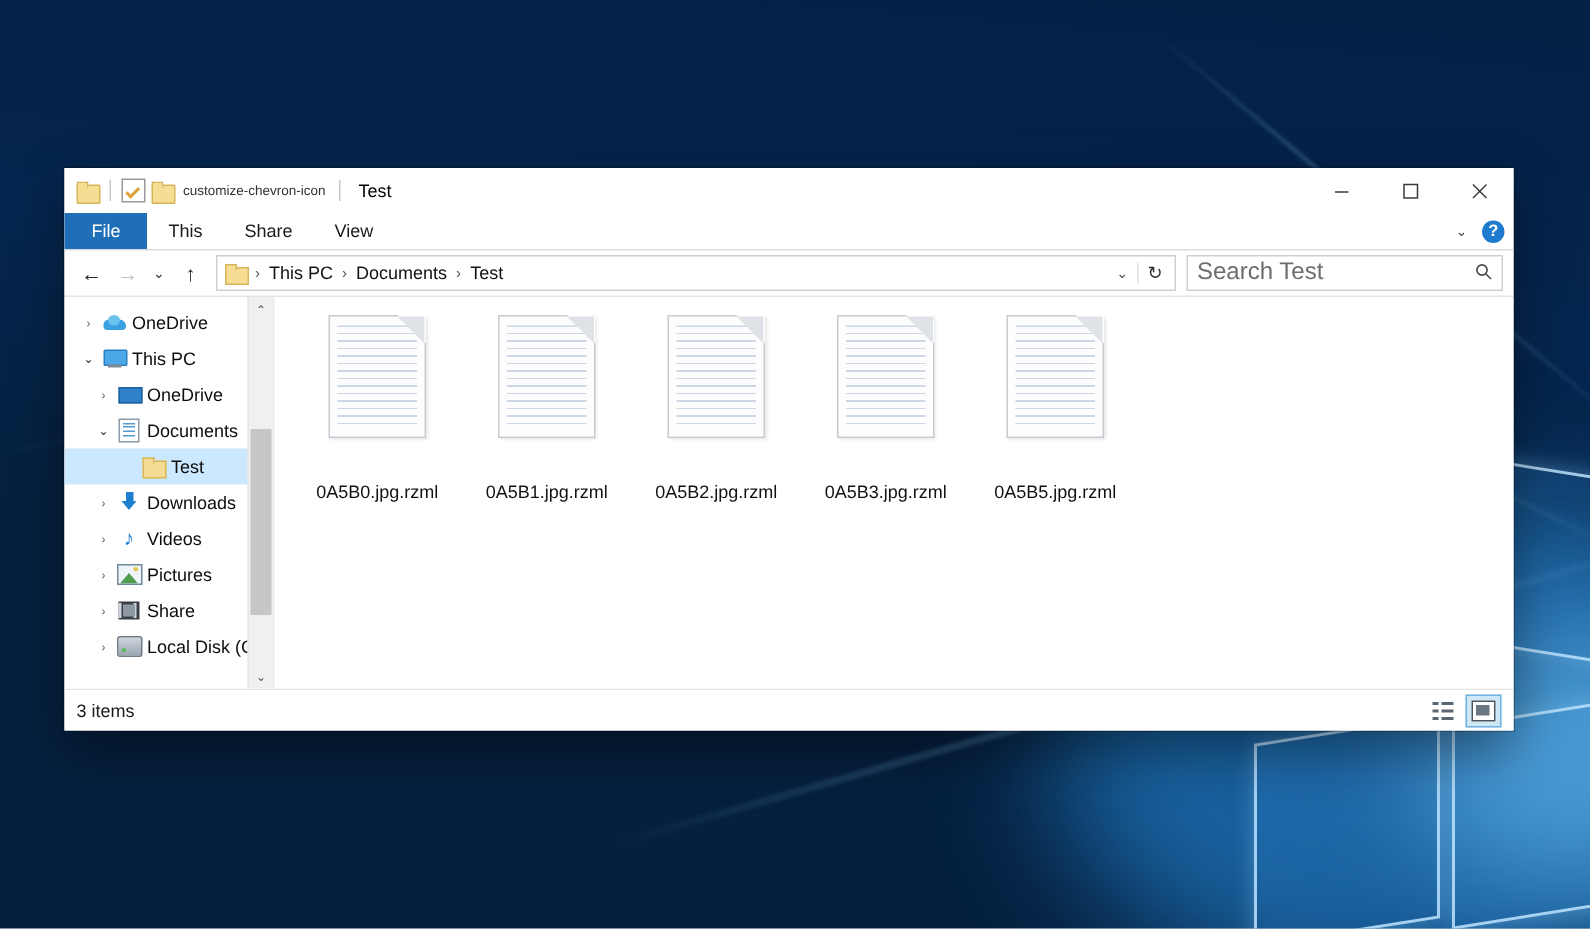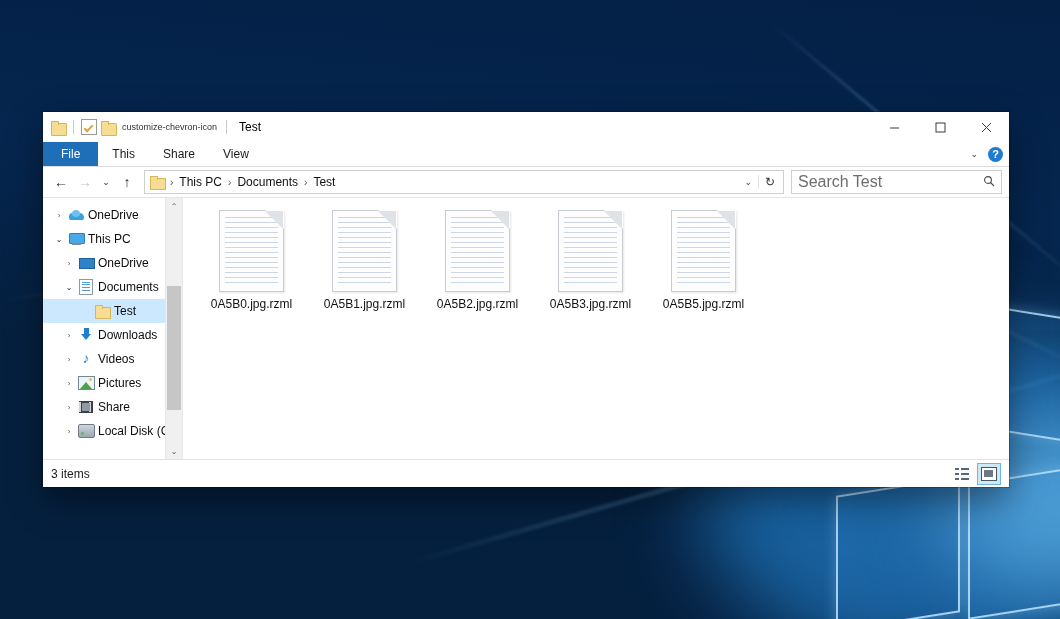--- a/index.html
+++ b/index.html
@@ -497,20 +497,21 @@
     display: flex;
     flex-wrap: wrap;
     align-content: flex-start;
   }
   .fileitem {
     width: 113px;
     padding-top: 3px;
     display: flex;
     flex-direction: column;
     align-items: center;
+    gap: 24px;
   }
   .fileicon {
     width: 65px;
     height: 82px;
     position: relative;
   }
   .page {
     position: absolute;
     inset: 0;
     background: #fdfdfd;

